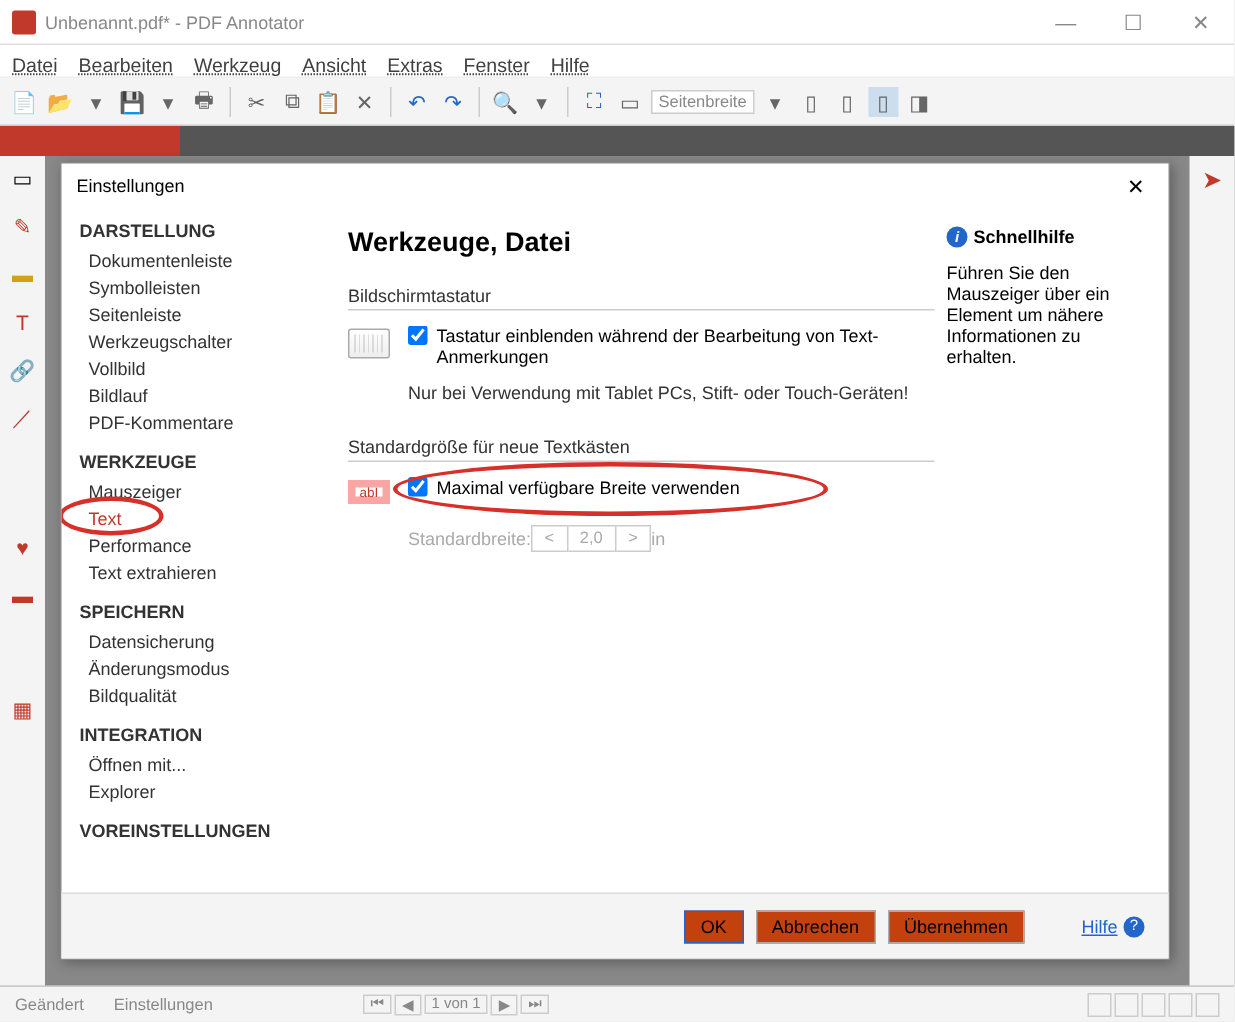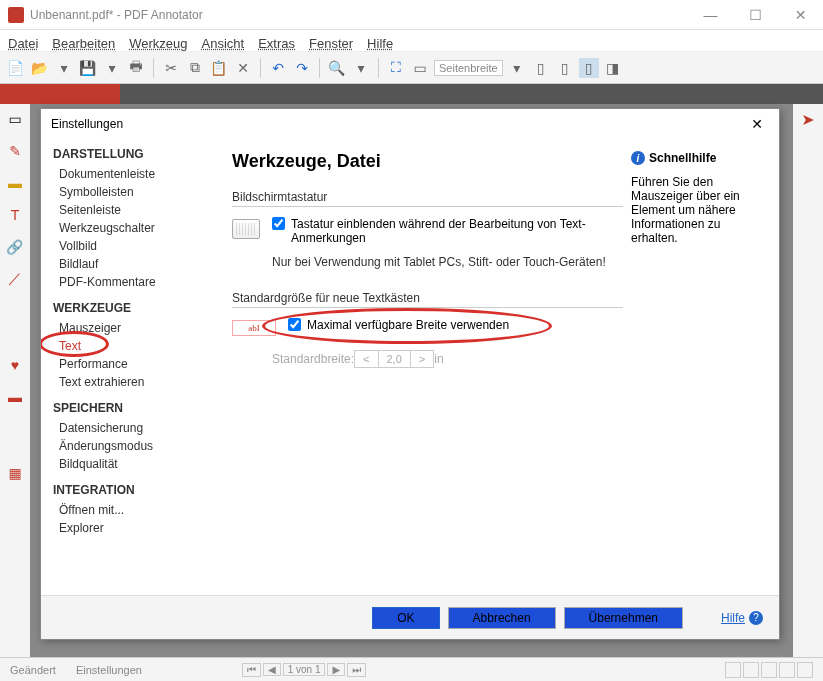--- a/index.html
+++ b/index.html
@@ -54,35 +54,35 @@
 
 .main { flex: 1; padding: 12px 16px; display: flex; }
 .settings { flex: 1; }
 .settings h1 { font-size: 18px; font-weight: bold; margin-bottom: 18px; }
 .group-label { font-size: 12px; color: #333; margin-bottom: 2px; }
 .group-line { border-top: 1px solid #ccc; margin-bottom: 10px; margin-top: 2px; }
 .group { margin-bottom: 22px; }
 .row { display: flex; align-items: flex-start; gap: 12px; font-size: 12px; }
 .kb-icon { width: 28px; height: 20px; border: 1px solid #aaa; border-radius: 2px; background: linear-gradient(#fff,#eee); flex-shrink: 0; margin-top:2px; position:relative;}
 .kb-icon::after { content:""; position:absolute; left:3px; right:3px; top:3px; bottom:3px; background: repeating-linear-gradient(90deg,#999 0,#999 1px,transparent 1px,transparent 3px); opacity:0.3;}
-.abl-icon { width: 44px; height: 16px; border: 1px solid #fca5a5; color: #c0392b; font-size: 9px; display:flex; align-items:center; justify-content:center; flex-shrink:0; margin-top:2px;font-family:Liberation Serif, serif;}
+.abl-icon { width: 28px; height: 16px; border: 5px solid #fca5a5; color: #c0392b; font-size: 9px; display:flex; align-items:center; justify-content:center; flex-shrink:0; margin-top:2px;}
 .chk { display: flex; align-items: flex-start; gap: 6px; }
 .chk input { width: 13px; height: 13px; }
 .sub { font-size: 12px; color: #333; margin-left: 40px; margin-top: 10px; }
 .width-row { display:flex; align-items:center; gap:0; margin-left: 40px; margin-top: 14px; color:#aaa; font-size:12px;}
 .width-row .spin { display:flex; }
 .width-row .spin div { border:1px solid #ccc; padding: 2px 8px; color:#aaa; font-size:11px; }
 .width-row .spin div + div { border-left:none; }
 
 .help { width: 140px; font-size: 12px; padding-left: 8px;}
 .help .h-title { font-weight: bold; display:flex; align-items:center; gap:4px; margin-bottom:10px;}
 .help .info-icon { width:14px; height:14px; border-radius:50%; background:#2266cc; color:#fff; font-size:10px; display:flex; align-items:center; justify-content:center; font-weight:bold; font-style: italic;}
 
 .dialog-buttons { height: 44px; border-top: 1px solid #ddd; display:flex; align-items:center; justify-content:flex-end; padding: 0 16px; gap: 8px; background:#f4f4f4;}
-.dialog-buttons button { font-size:12px; padding: 3px 24px; background:#1d4ed8; border:1px solid #aaa; cursor:pointer; }
+.dialog-buttons button { font-size:12px; padding: 3px 10px; background:#c2410c; border:1px solid #aaa; cursor:pointer; }
 .dialog-buttons button.primary { border:1px solid #2266cc; }
 .dialog-buttons .hilfe { margin-left: 30px; color: #2266cc; text-decoration: underline; font-size:12px; cursor:pointer; display:flex; align-items:center; gap:4px;}
 .dialog-buttons .q { width:14px;height:14px;border-radius:50%;background:#2266cc;color:#fff;font-size:10px;display:flex;align-items:center;justify-content:center;}
 </style>
 </head>
 <body>
 
 <div class="window">
   <div class="titlebar">
     <div class="icon"></div>
@@ -202,20 +202,21 @@
 
       <div class="cat">SPEICHERN</div>
       <div class="item">Datensicherung</div>
       <div class="item">Änderungsmodus</div>
       <div class="item">Bildqualität</div>
 
       <div class="cat">INTEGRATION</div>
       <div class="item">Öffnen mit...</div>
       <div class="item">Explorer</div>
 
+      <div class="cat">VOREINSTELLUNGEN</div>
     </div>
 
     <div class="main">
       <div class="settings">
         <h1>Werkzeuge, Datei</h1>
 
         <div class="group">
           <div class="group-label">Bildschirmtastatur</div>
           <div class="group-line"></div>
           <div class="row">

